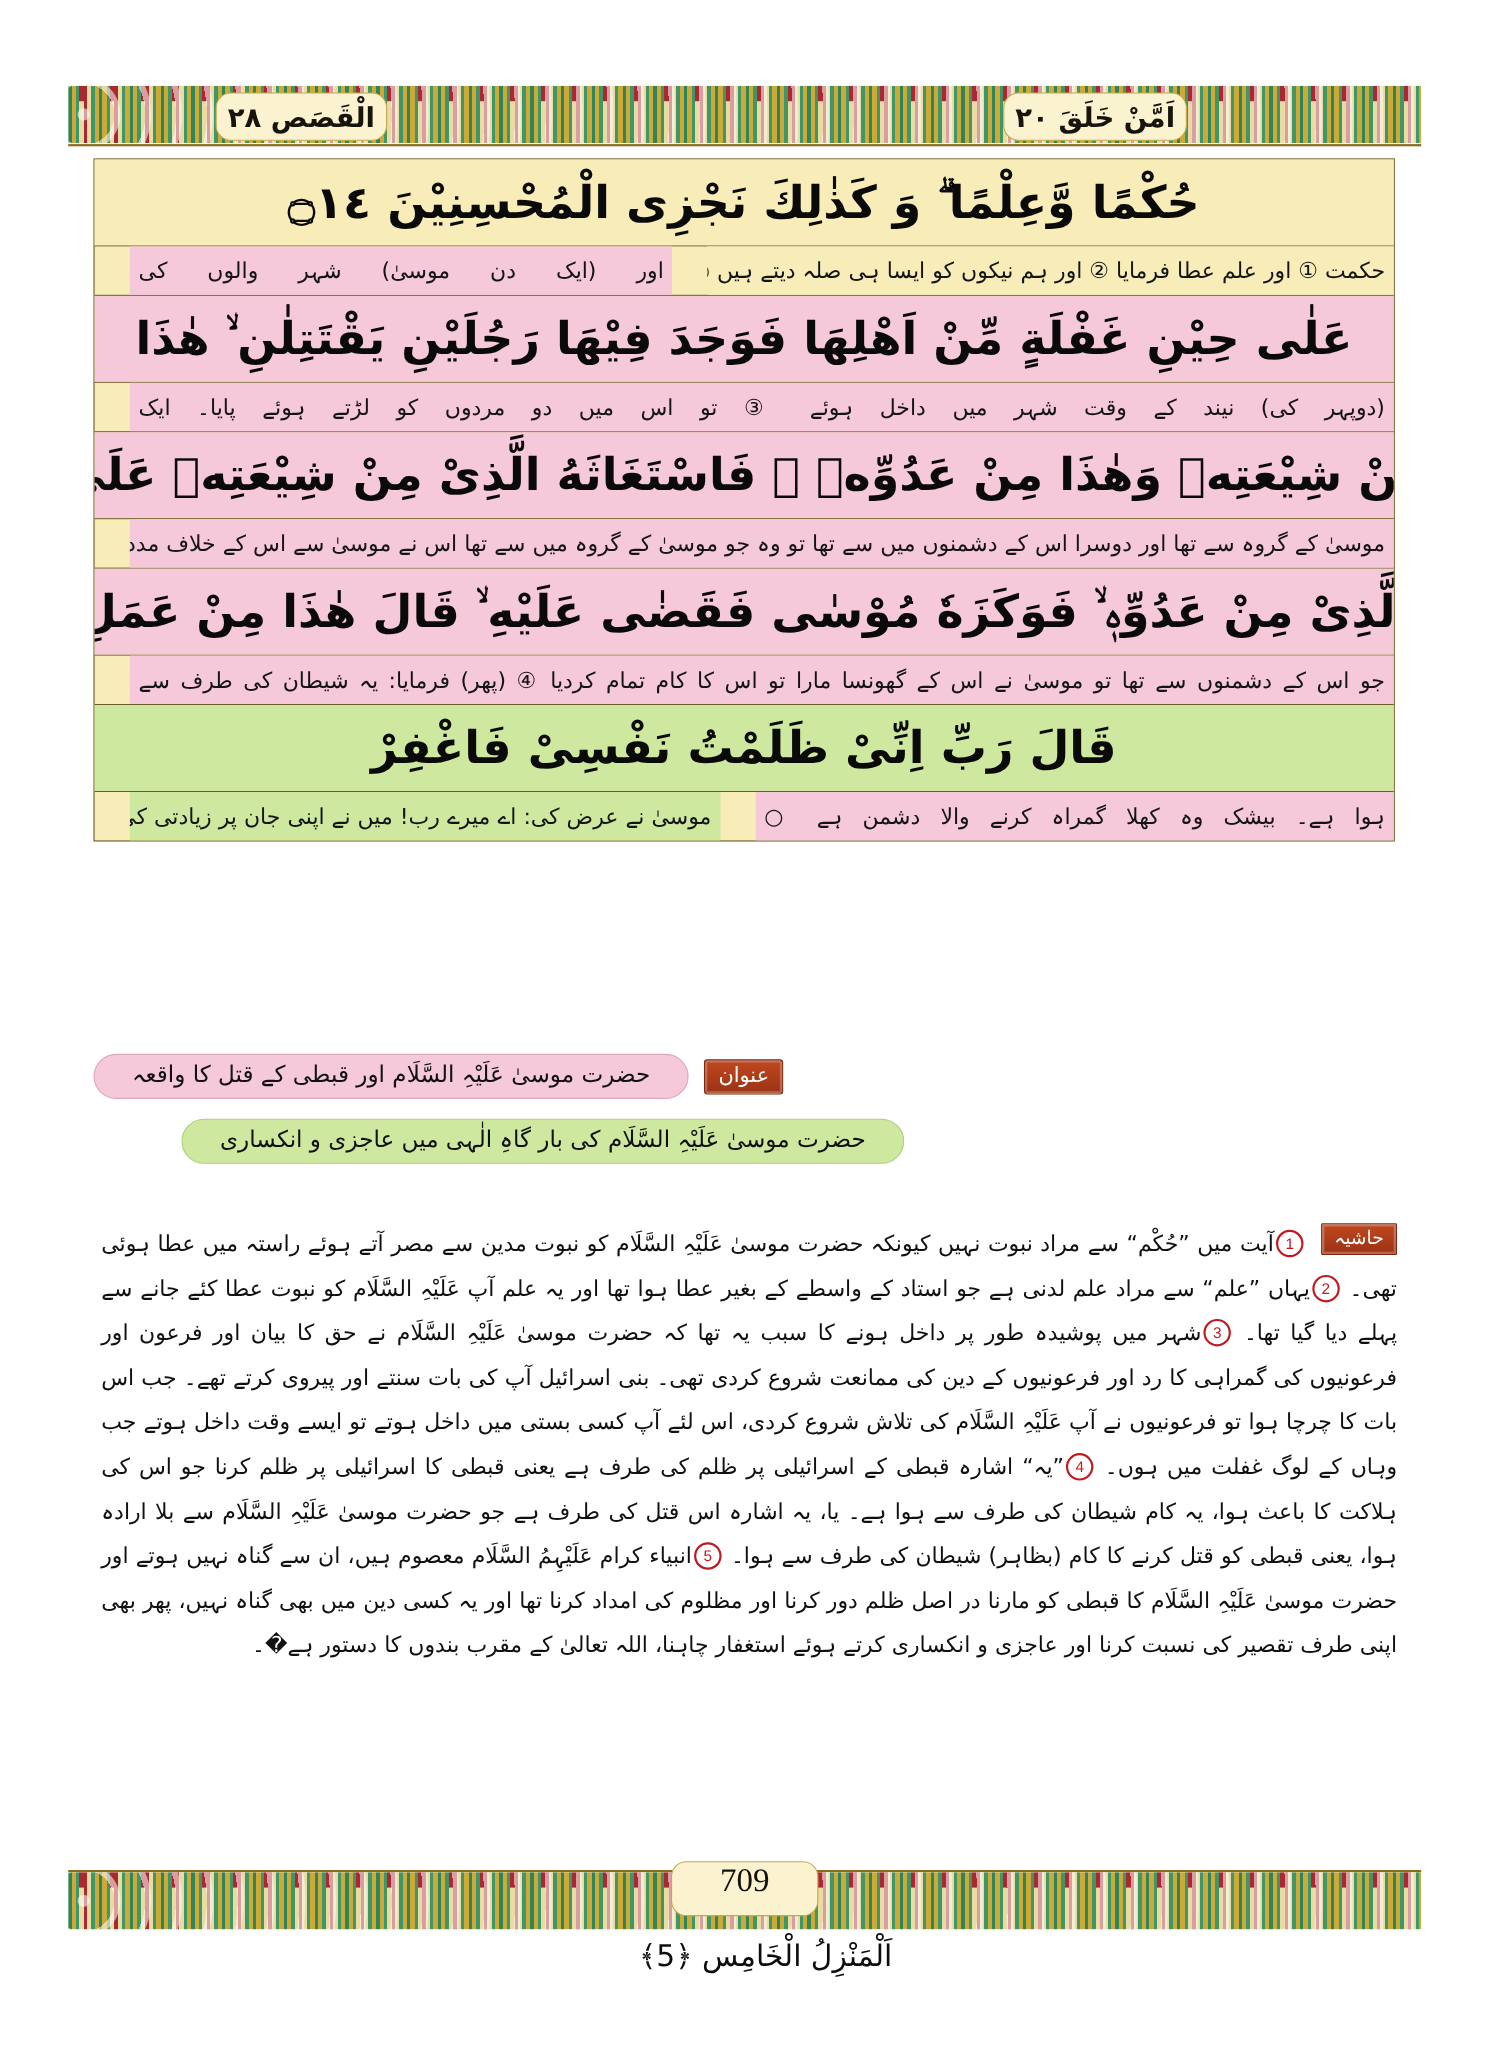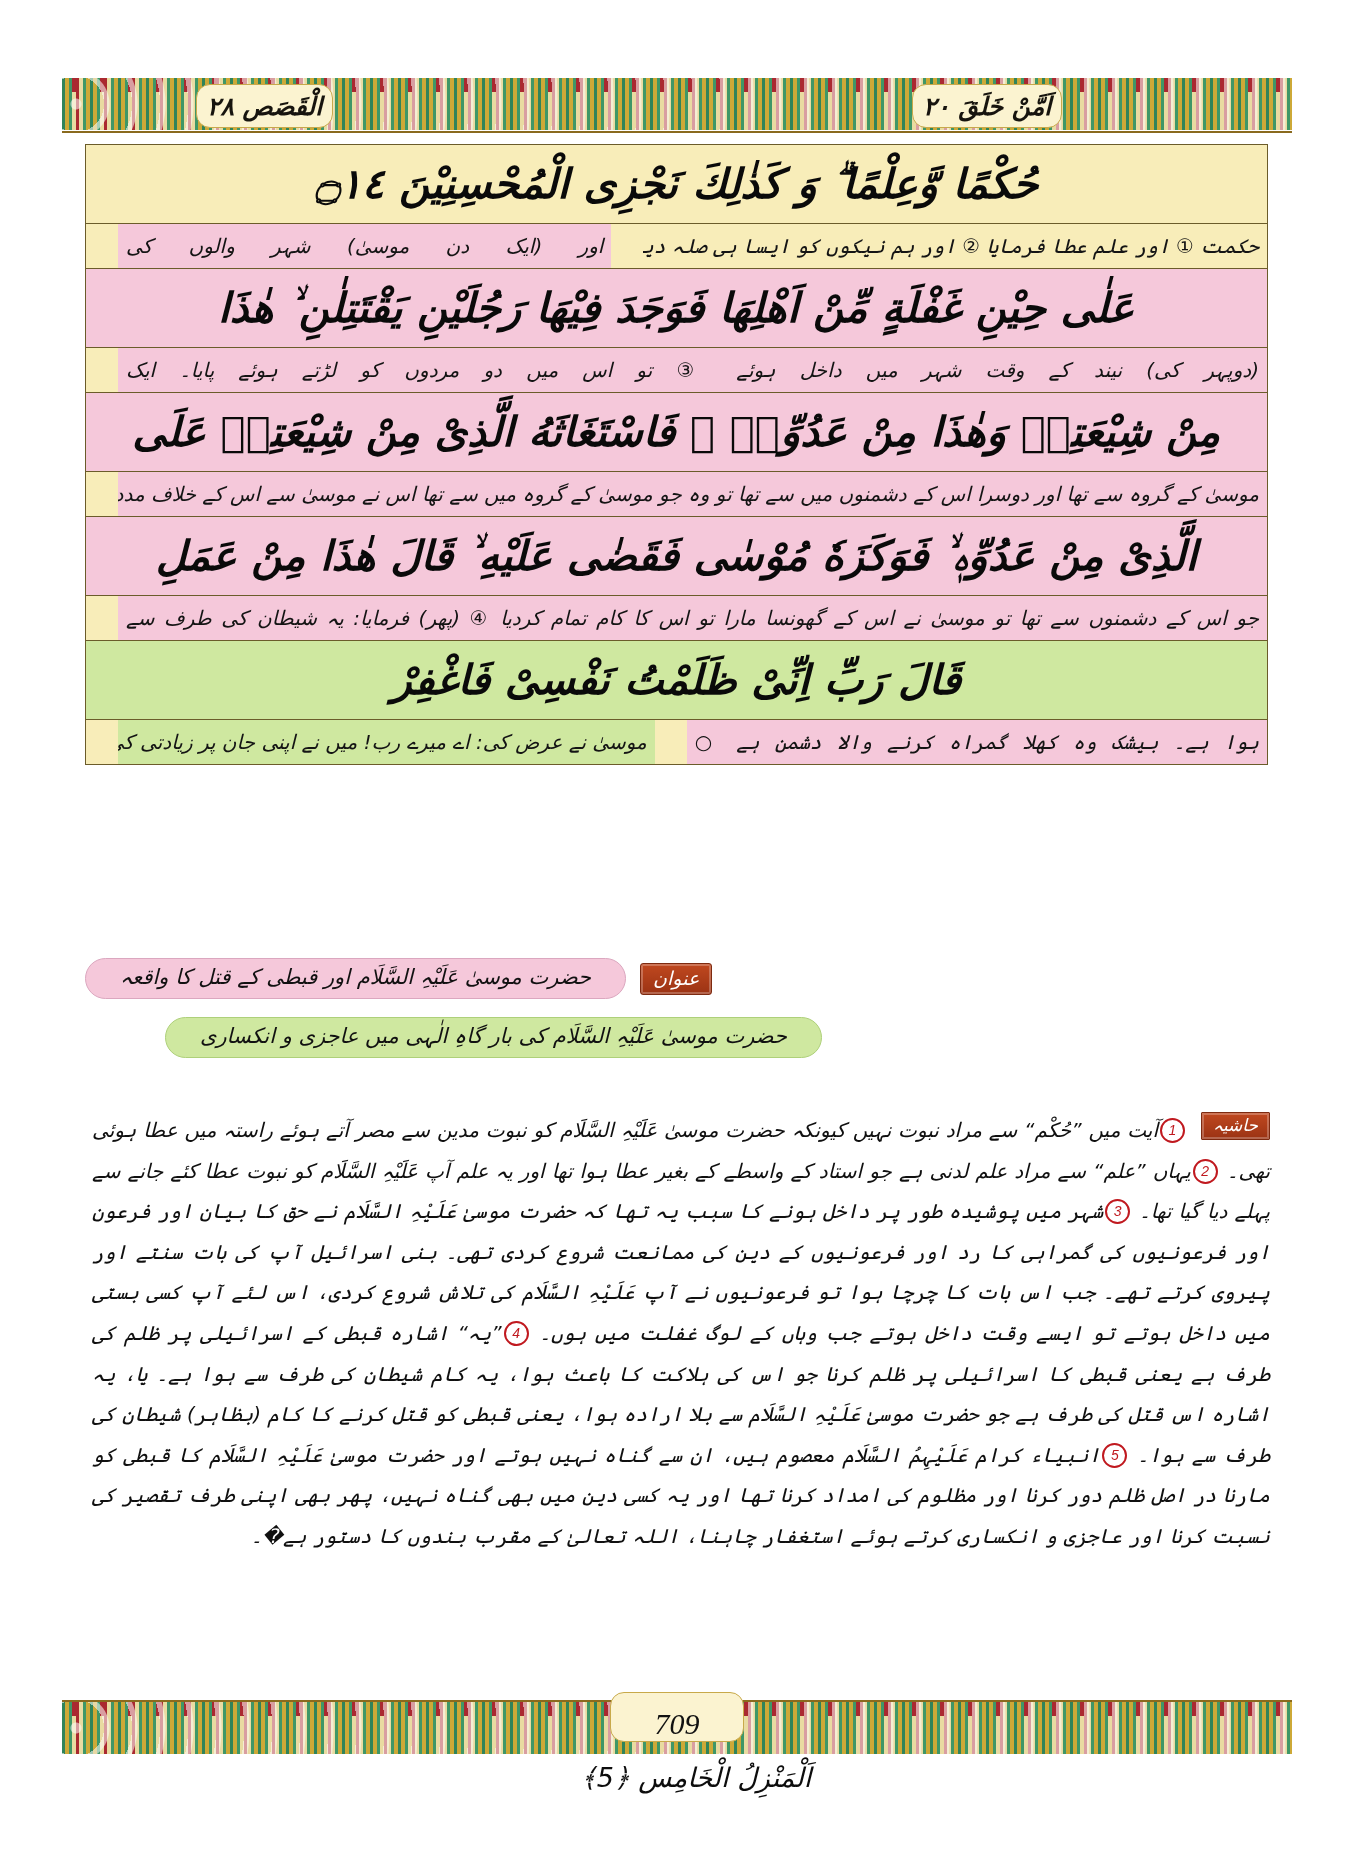--- a/index.html
+++ b/index.html
@@ -13,21 +13,20 @@
     height: 1864px;
     position: relative;
     font-family: "Liberation Serif", "DejaVu Serif", serif;
     overflow: hidden;
   }
 
   .page {
     position: absolute;
     inset: 0;
     background: #ffffff;
-    font-style: italic;
   }
 
   
   .ornament-band {
     position: absolute;
     left: 62px;
     width: 1230px;
     height: 52px;
     overflow: hidden;
   }
@@ -106,21 +105,21 @@
   .page-num-badge {
     position: absolute;
     left: 610px;
     top: 1692px;
     width: 132px;
     height: 48px;
     background: #fbf3d0;
     border: 1px solid #c8a94a;
     border-radius: 14px;
     display: flex;
-    align-items: flex-end;
+    align-items: flex-start;
     justify-content: center;
     z-index: 4;
   }
   .page-num-badge span {
     font-family: "Liberation Serif", serif;
     font-size: 30px;
     color: #111;
   }
 
   

